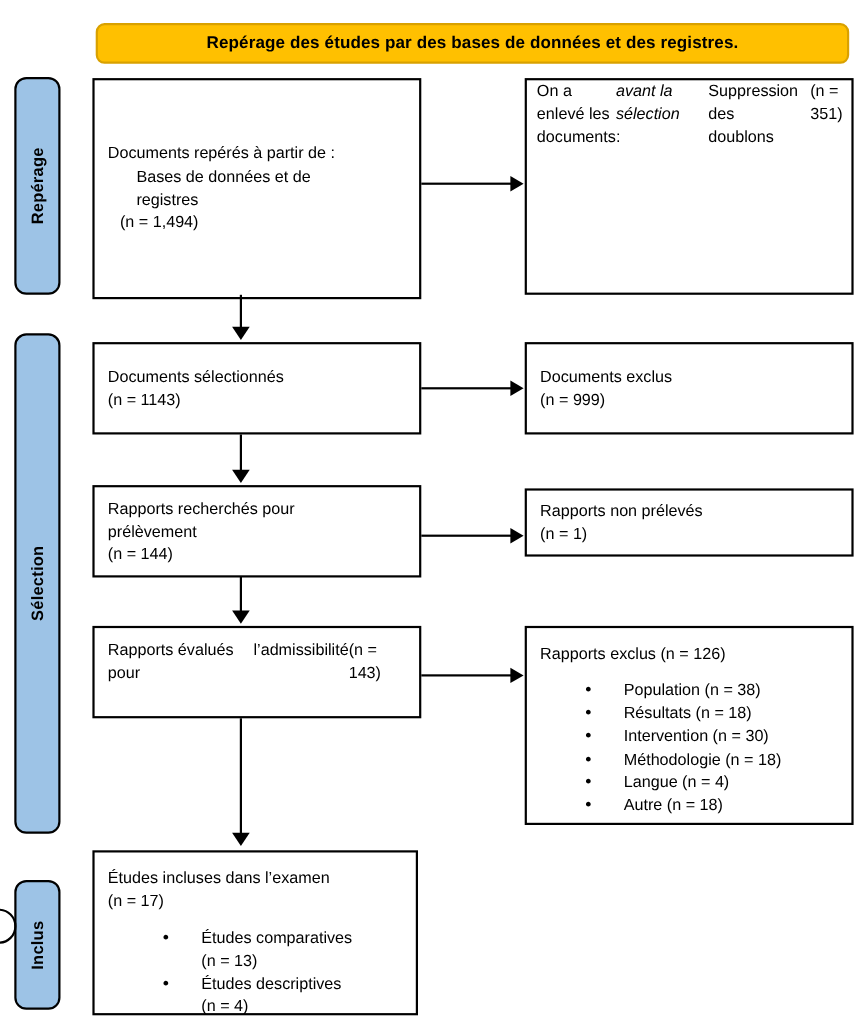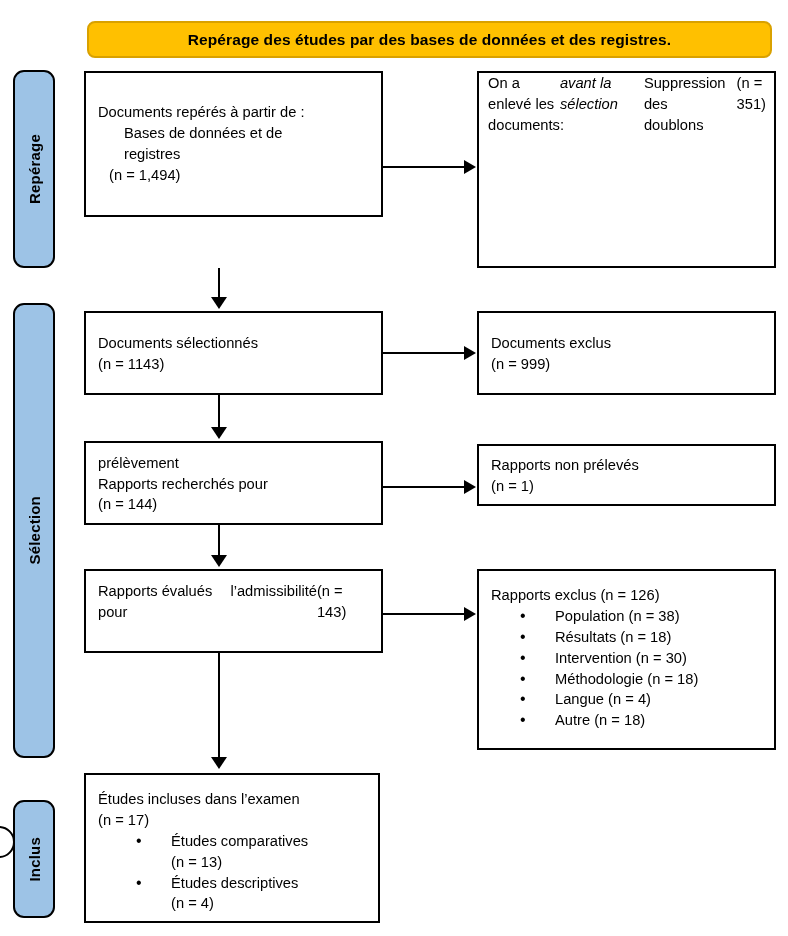--- a/index.html
+++ b/index.html
@@ -48,39 +48,39 @@
   
   .box{
     position:absolute;background:#fff;border:2.3px solid #000;
     box-sizing:border-box;padding:10px 11px 8px 12px;
   }
   .box p{margin:0;font-size:14.7px;line-height:1.42;}
   .ind{padding-left:26px;}
   .ind2{padding-left:11px;}
   .ital{font-style:italic;}
 
-  #box-identification{left:84px;top:71px;width:299px;height:146px;
+  #box-identification{left:84px;top:71px;width:299px;height:201px;
       display:flex;flex-direction:column;justify-content:center;padding-top:0;padding-bottom:0;}
   #box-removed{left:477px;top:71px;width:299px;height:197px;
       display:flex;flex-direction:row;justify-content:center;padding-top:0;padding-bottom:0;}
   #box-screened{left:84px;top:311px;width:299px;height:84px;
       display:flex;flex-direction:column;justify-content:center;}
   #box-excluded-records{left:477px;top:311px;width:299px;height:84px;
       display:flex;flex-direction:column;justify-content:center;}
   #box-sought{left:84px;top:441px;width:299px;height:84px;
       display:flex;flex-direction:column;justify-content:center;}
   #box-notretrieved{left:477px;top:444px;width:299px;height:62px;
       display:flex;flex-direction:column;justify-content:center;}
   #box-assessed{left:84px;top:569px;width:299px;height:84px;
       display:flex;flex-direction:row;justify-content:center;}
   #box-excluded-reports{left:477px;top:569px;width:299px;height:181px;padding-top:14px;}
   #box-included{left:84px;top:773px;width:296px;height:150px;padding-top:14px;}
 
   
-  ul.blist{margin:0;padding:0;list-style:none;}
+  ul.blist{margin:12px;padding:0;list-style:none;}
   ul.blist li{
     position:relative;font-size:14.7px;line-height:1.42;
     padding-left:64px;margin:0;
   }
   ul.blist li::before{
     content:"\2022";position:absolute;left:29px;top:-1px;font-size:16px;line-height:1.42;
   }
   ul.blist.wide li{padding-left:73px;}
   ul.blist.wide li::before{left:38px;}
   .sub{display:block;padding-left:0;}
@@ -149,22 +149,22 @@
     <p>(n = 999)</p>
   </div>
 
   <div class="ln hline" style="left:383px;top:352px;width:82px;"></div>
   <div class="arrow-right" style="left:464px;top:346px;"></div>
 
   <div class="ln vline" style="left:218px;top:395px;height:34px;"></div>
   <div class="arrow-down" style="left:211px;top:427px;"></div>
 
   <div class="box" id="box-sought">
+    <p>Rapports recherchés pour</p>
     <p>prélèvement</p>
-    <p>Rapports recherchés pour</p>
     <p>(n = 144)</p>
   </div>
   <div class="box" id="box-notretrieved">
     <p>Rapports non prélevés</p>
     <p>(n = 1)</p>
   </div>
 
   <div class="ln hline" style="left:383px;top:486px;width:82px;"></div>
   <div class="arrow-right" style="left:464px;top:480px;"></div>
 

